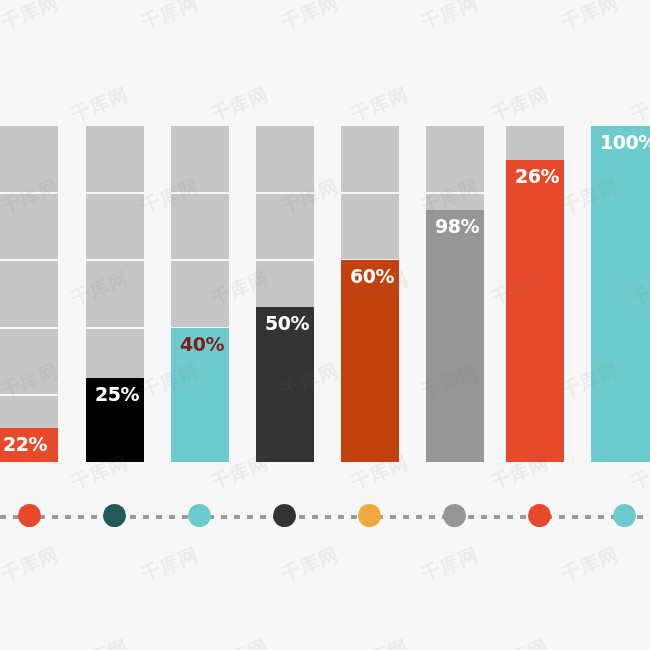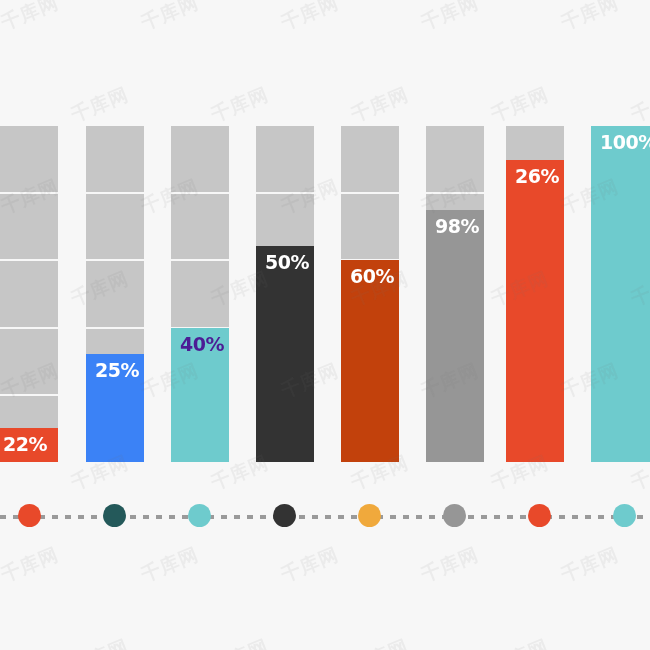--- a/index.html
+++ b/index.html
@@ -98,45 +98,45 @@
         </div>
       </div>
       <div class="bar-col" style="left: 86px; width: 58px;">
         <div class="track" style="background: rgb(198, 198, 198);">
           <div class="seg"></div>
           <div class="seg"></div>
           <div class="seg"></div>
           <div class="seg"></div>
           <div class="seg"></div>
         </div>
-        <div class="fill" style="height: 108px; background: #3b82f6;">
+        <div class="fill" style="height: 84px; background: #000000;">
           <div class="fill-label" style="color: rgb(255, 255, 255);">25%</div>
         </div>
       </div>
       <div class="bar-col" style="left: 171px; width: 58px;">
         <div class="track" style="background: rgb(198, 198, 198);">
           <div class="seg"></div>
           <div class="seg"></div>
           <div class="seg"></div>
           <div class="seg"></div>
           <div class="seg"></div>
         </div>
         <div class="fill" style="height: 134.4px; background: rgb(110, 203, 205);">
-          <div class="fill-label" style="color: #4c1d95;">40%</div>
+          <div class="fill-label" style="color: #7f1d1d;">40%</div>
         </div>
       </div>
       <div class="bar-col" style="left: 256px; width: 58px;">
         <div class="track" style="background: rgb(198, 198, 198);">
           <div class="seg"></div>
           <div class="seg"></div>
           <div class="seg"></div>
           <div class="seg"></div>
           <div class="seg"></div>
         </div>
-        <div class="fill" style="height: 216px; background: rgb(51, 51, 51);">
+        <div class="fill" style="height: 155px; background: rgb(51, 51, 51);">
           <div class="fill-label" style="color: rgb(255, 255, 255);">50%</div>
         </div>
       </div>
       <div class="bar-col" style="left: 341px; width: 58px;">
         <div class="track" style="background: rgb(198, 198, 198);">
           <div class="seg"></div>
           <div class="seg"></div>
           <div class="seg"></div>
           <div class="seg"></div>
           <div class="seg"></div>

